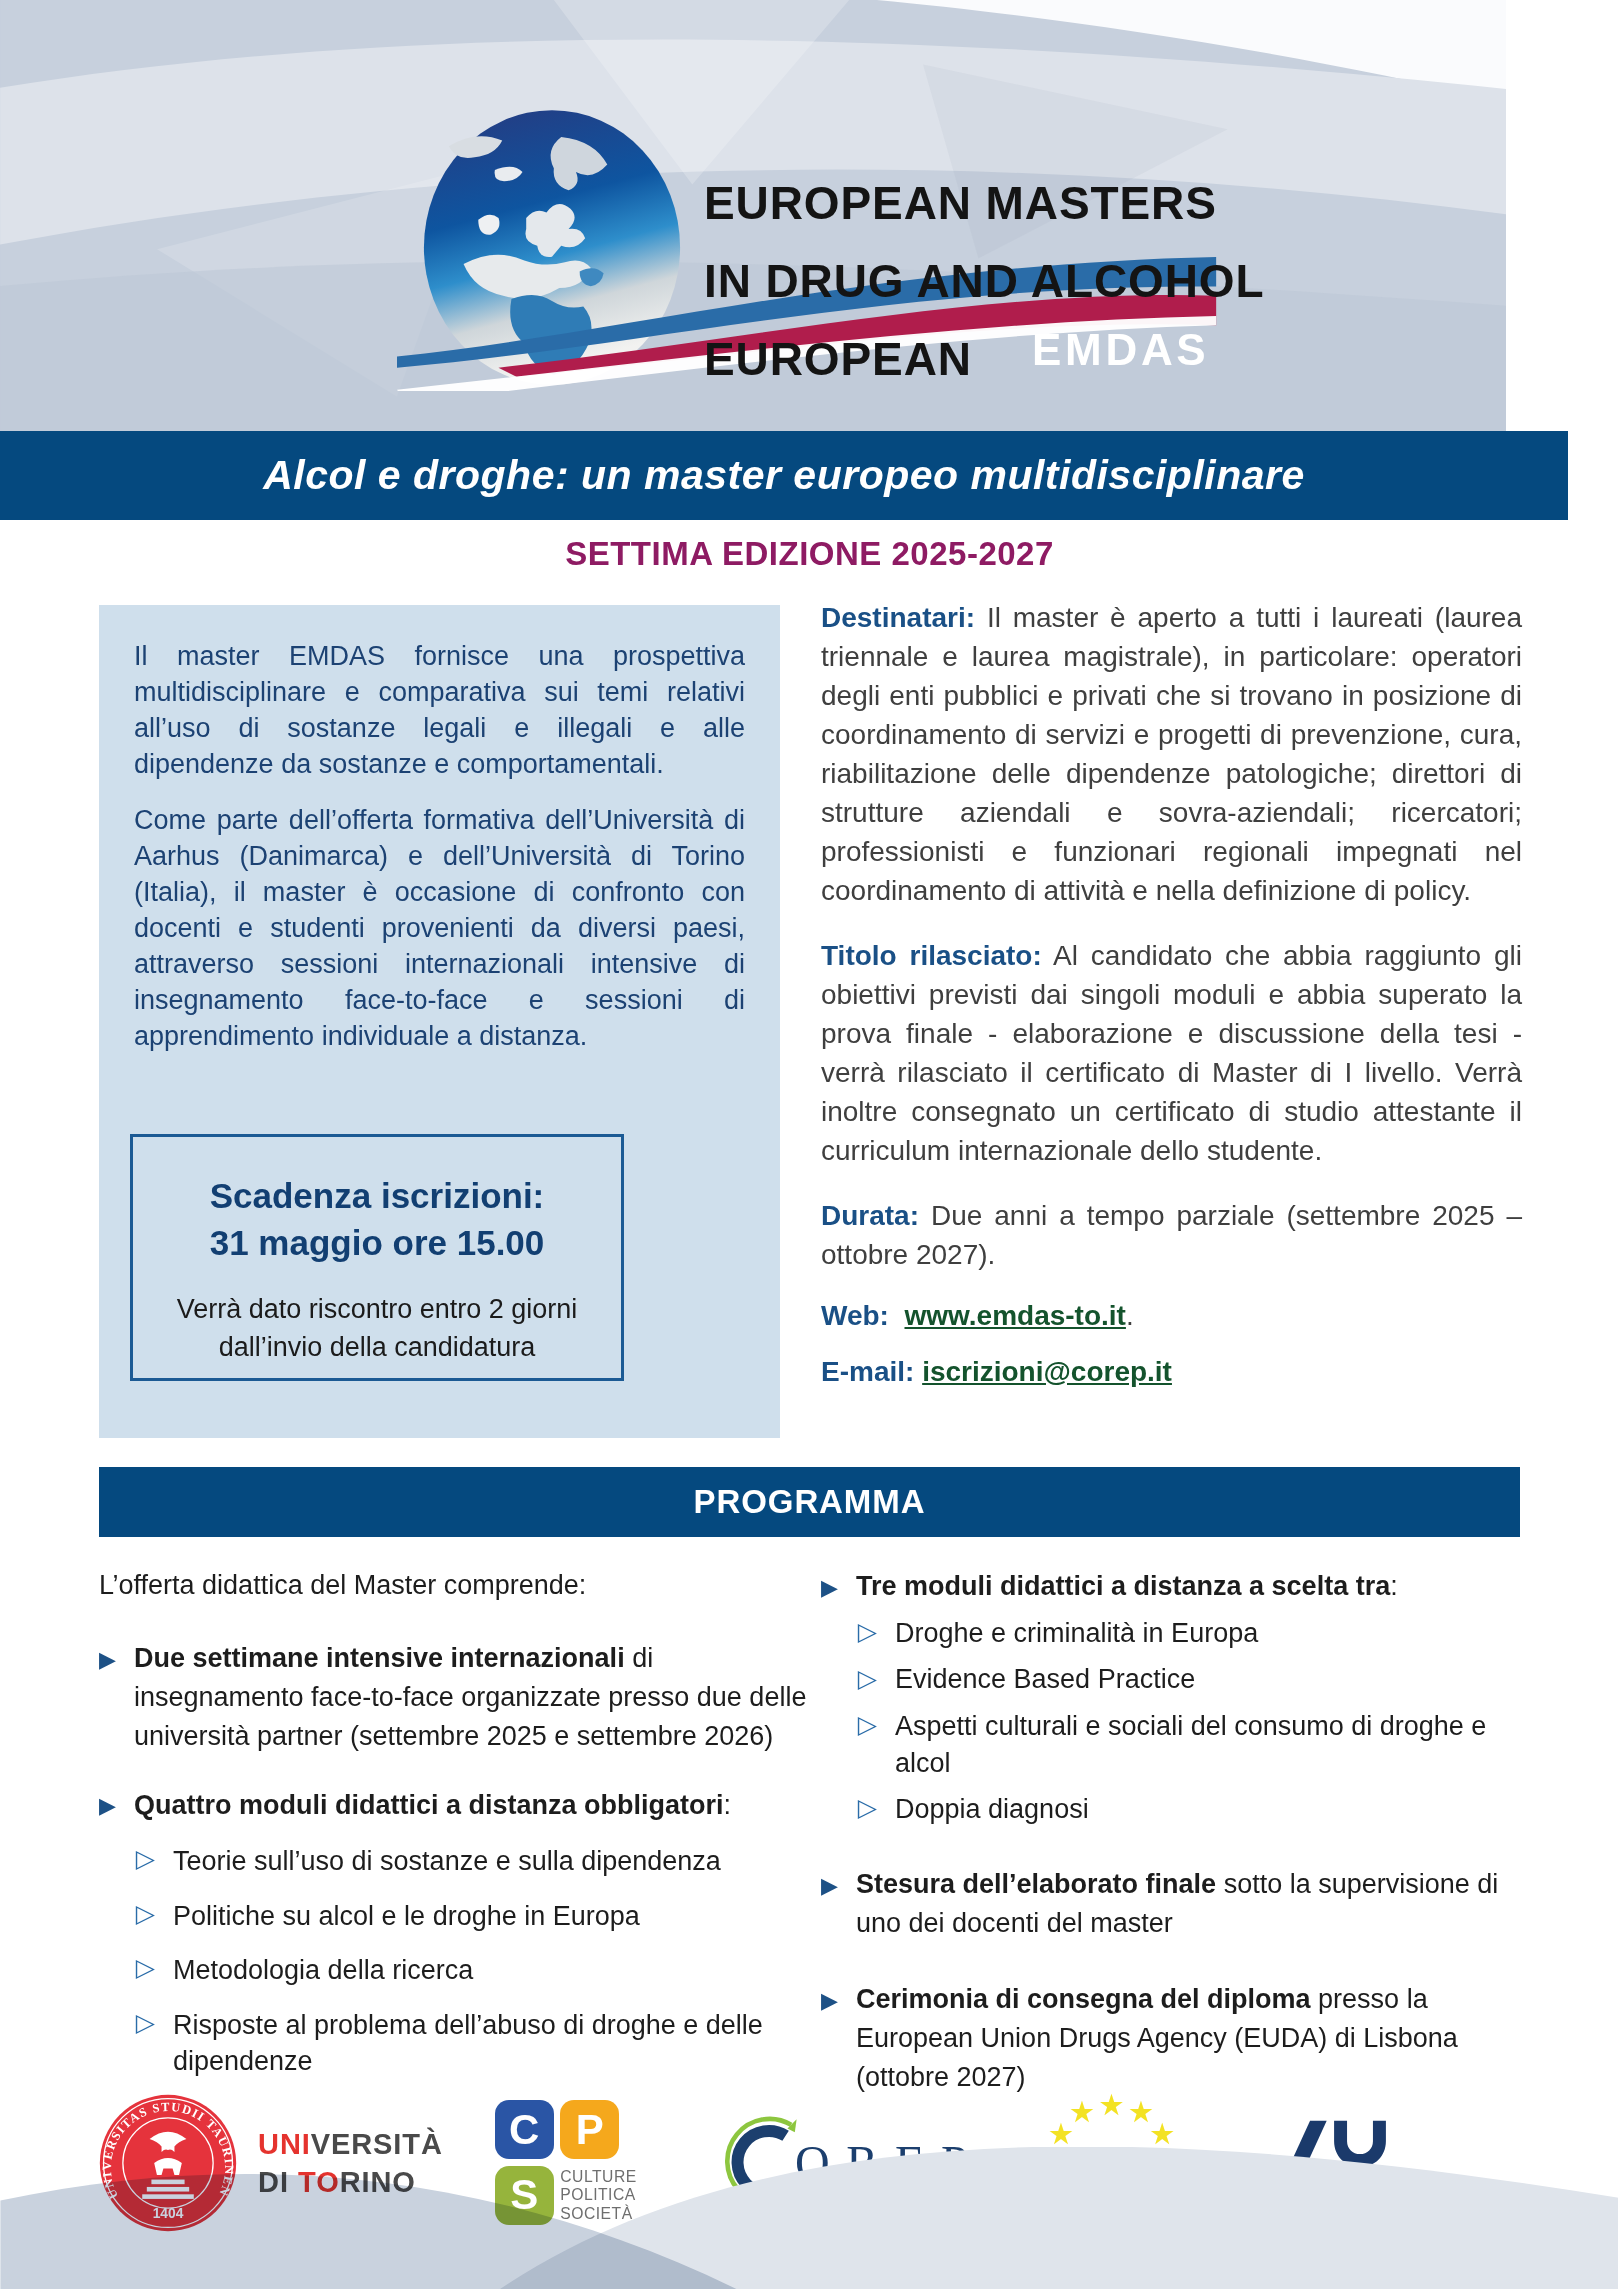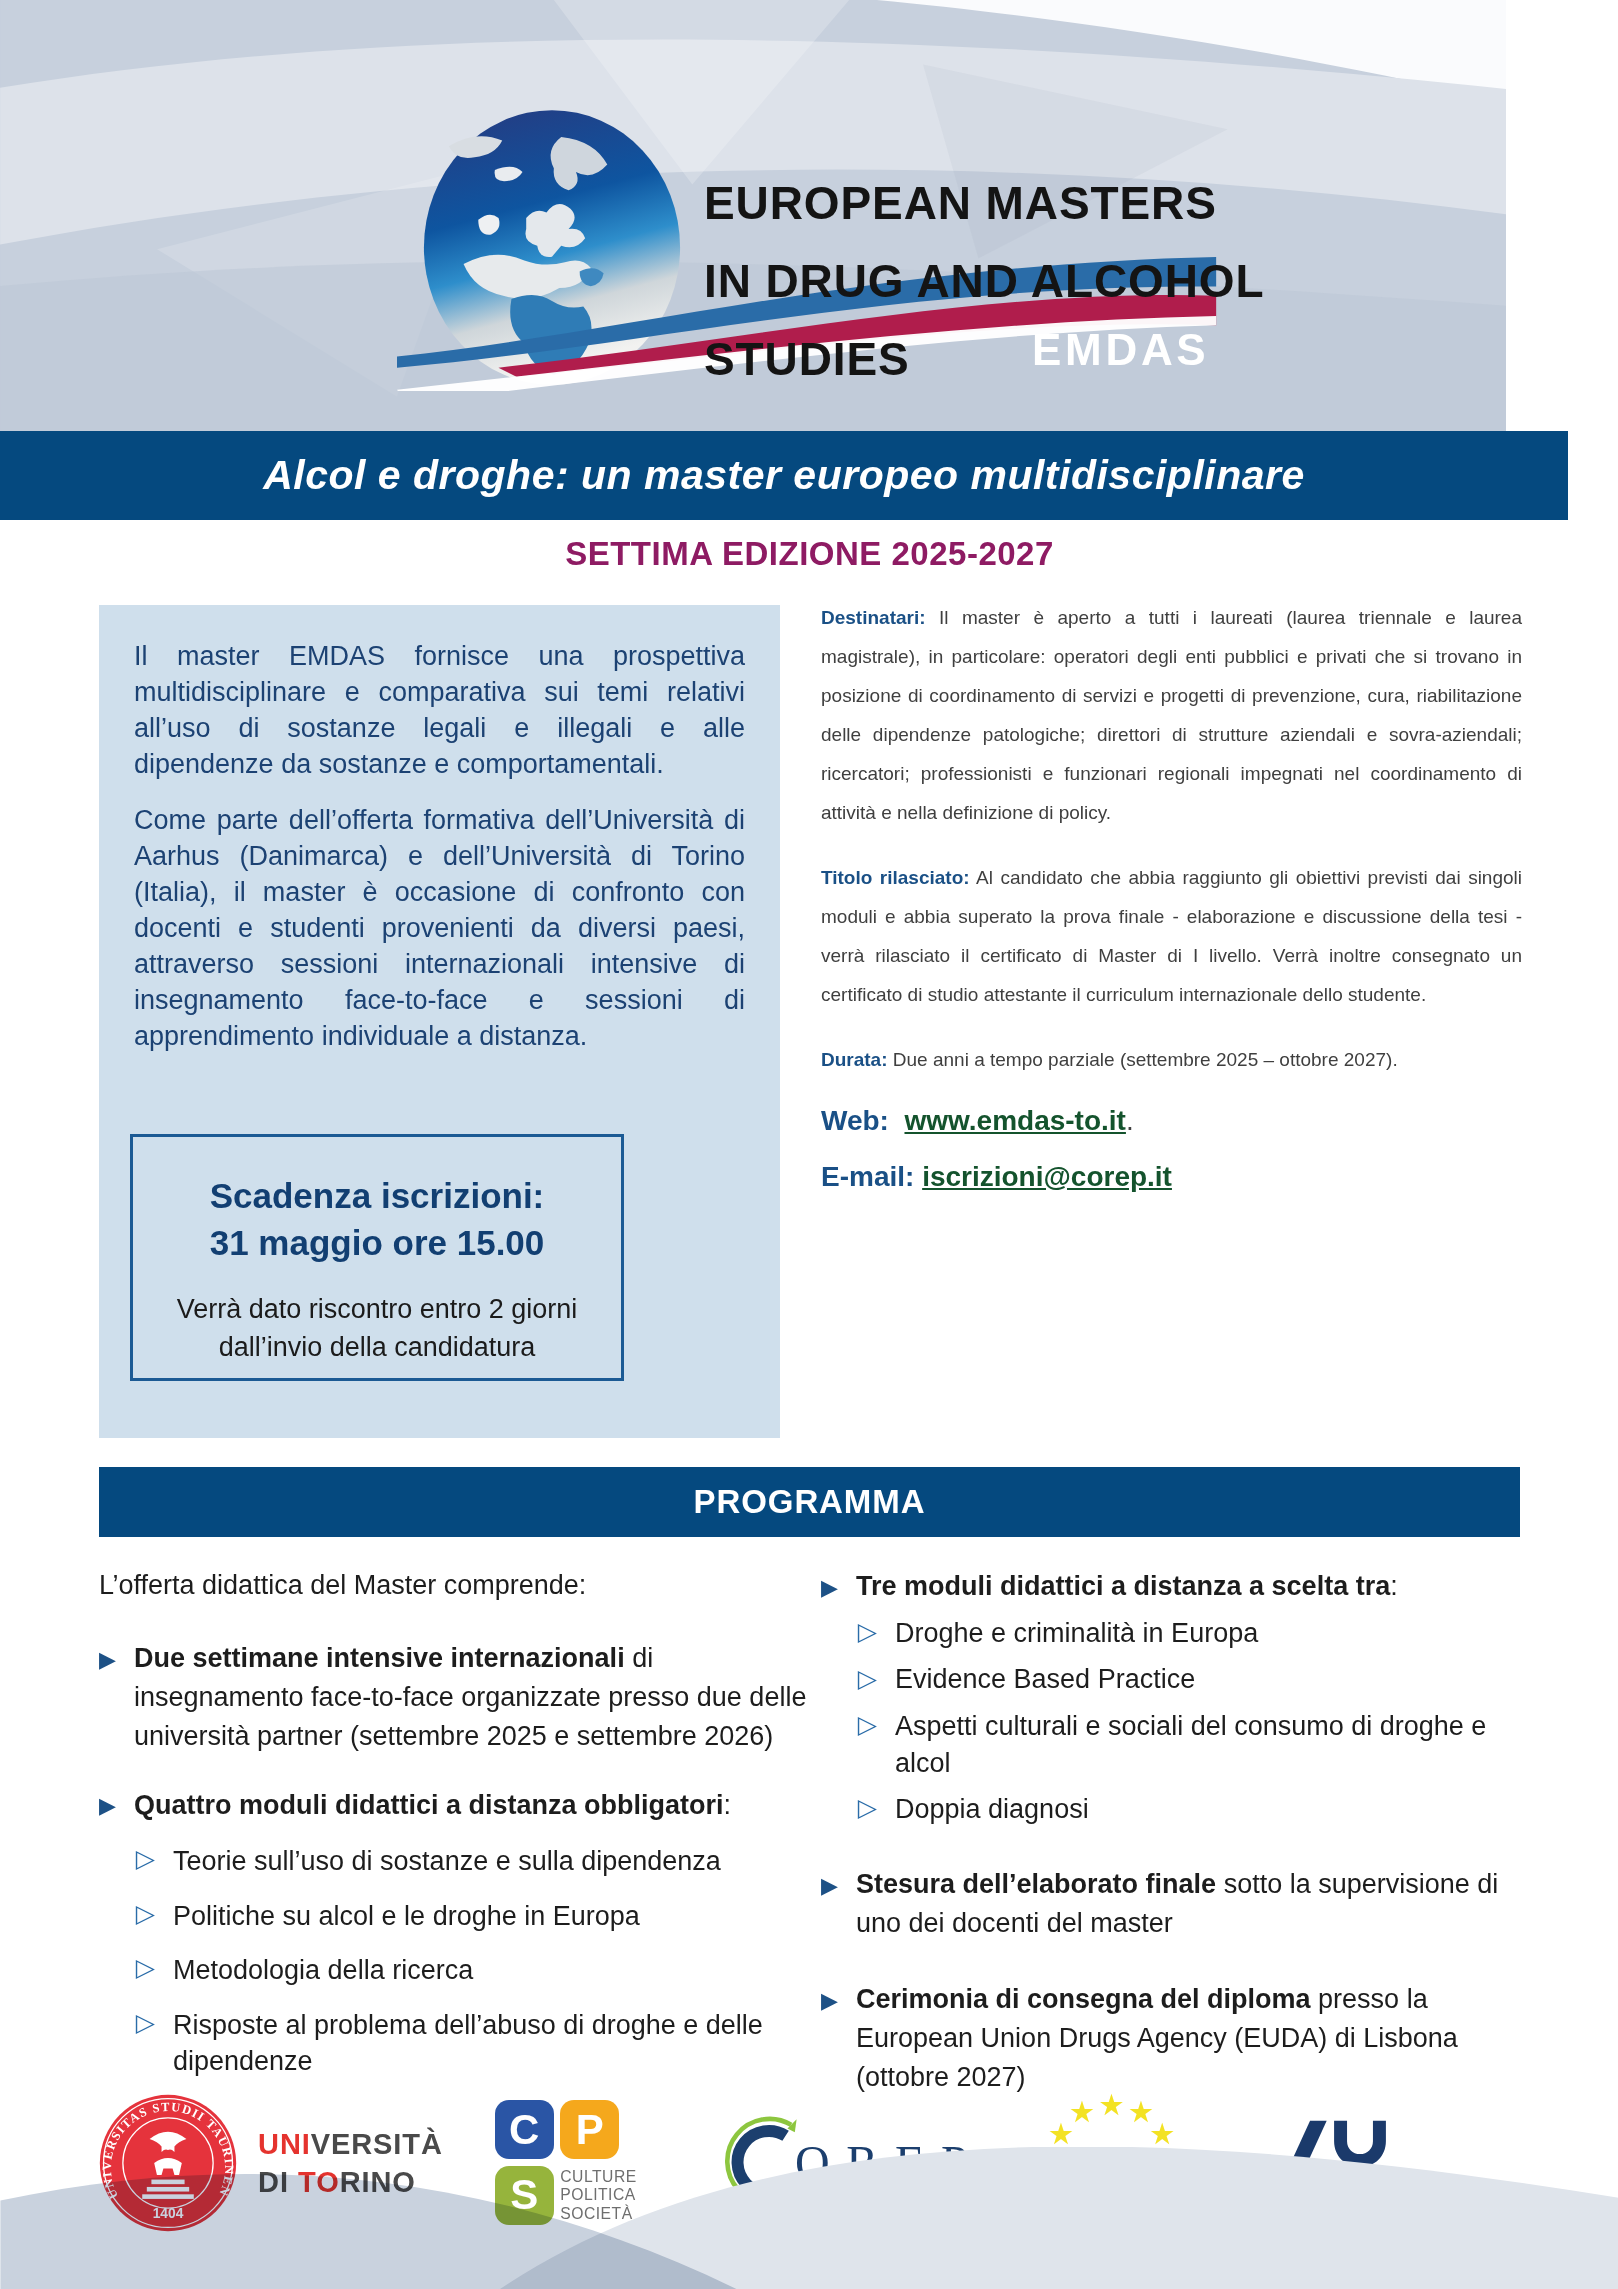--- a/index.html
+++ b/index.html
@@ -20,21 +20,21 @@
   .edition { position:absolute; left:0; top:535px; width:1619px; text-align:center; font-size:33px; font-weight:bold; color:#8e1b63; letter-spacing:0.5px; }
   
   .intro-panel { position:absolute; left:99px; top:605px; width:681px; height:833px; background:#cfdfec; }
   .intro-text { padding:33px 35px 0 35px; color:#1c4273; font-size:27px; line-height:36px; text-align:justify; }
   .intro-text p { margin:0 0 20px 0; }
   .deadline-box { position:absolute; left:31px; top:529px; width:494px; height:247px; border:3.7px solid #1b5a94; box-sizing:border-box; text-align:center; }
   .deadline-heading { margin-top:35px; font-size:35px; line-height:47px; font-weight:bold; color:#123f72; }
   .deadline-note { margin-top:24px; font-size:27px; line-height:38px; color:#1b1b1b; }
   
   .details-col { position:absolute; left:821px; top:598px; width:701px; }
-  .detail-para { font-size:19px; line-height:39px; color:#3f3f3f; text-align:justify; margin:0 0 26px 0; }
+  .detail-para { font-size:28px; line-height:39px; color:#3f3f3f; text-align:justify; margin:0 0 26px 0; }
   .detail-label { font-weight:bold; color:#1a5086; }
   .contact-line { font-size:28px; font-weight:bold; color:#1a5086; margin:5.5px 0 24px 0; }
   .contact-line a { color:#14532d; text-decoration:underline; }
   .contact-suffix { color:#3f3f3f; font-weight:normal; }
   
   .programma-banner { position:absolute; left:99px; top:1467px; width:1421px; height:70px; background:#05497f; display:flex; align-items:center; justify-content:center; }
   .programma-banner .txt { color:#ffffff; font-weight:bold; font-size:33px; letter-spacing:0.9px; }
   .prog-left  { position:absolute; left:99px; top:1567px; width:718px; }
   .prog-right { position:absolute; left:821px; top:1567px; width:706px; }
   .prog-intro { font-size:27px; color:#1d1d1d; margin:0 0 35px 0; line-height:37px; }
@@ -97,21 +97,21 @@
 
   <svg class="swoosh" width="821" height="162" viewBox="0 0 890 175">
     <path d="M0,138 C250,112 520,38 888,30 L888,62 C540,60 260,128 0,150 Z" fill="#2a6ca8"></path>
     <path d="M110,150 C380,120 640,64 888,72 L888,104 C650,96 400,134 130,160 Z" fill="#b01d4c"></path>
     <path d="M0,174 C300,142 600,100 888,94 L888,104 C610,112 310,154 10,188 Z" fill="#ffffff" opacity="0.96"></path>
   </svg>
 
   <div class="header-title">
     <div>EUROPEAN MASTERS</div>
     <div>IN DRUG AND ALCOHOL</div>
-    <div>STUDIES</div>
+    <div>EUROPEAN</div>
   </div>
   <div class="emdas-wordmark">EMDAS</div>
 </div>
 
 <div class="title-banner">
   <div class="txt">Alcol e droghe: un master europeo multidisciplinare</div>
 </div>
 <div class="edition">SETTIMA EDIZIONE 2025-2027</div>
 
 <div class="intro-panel">

